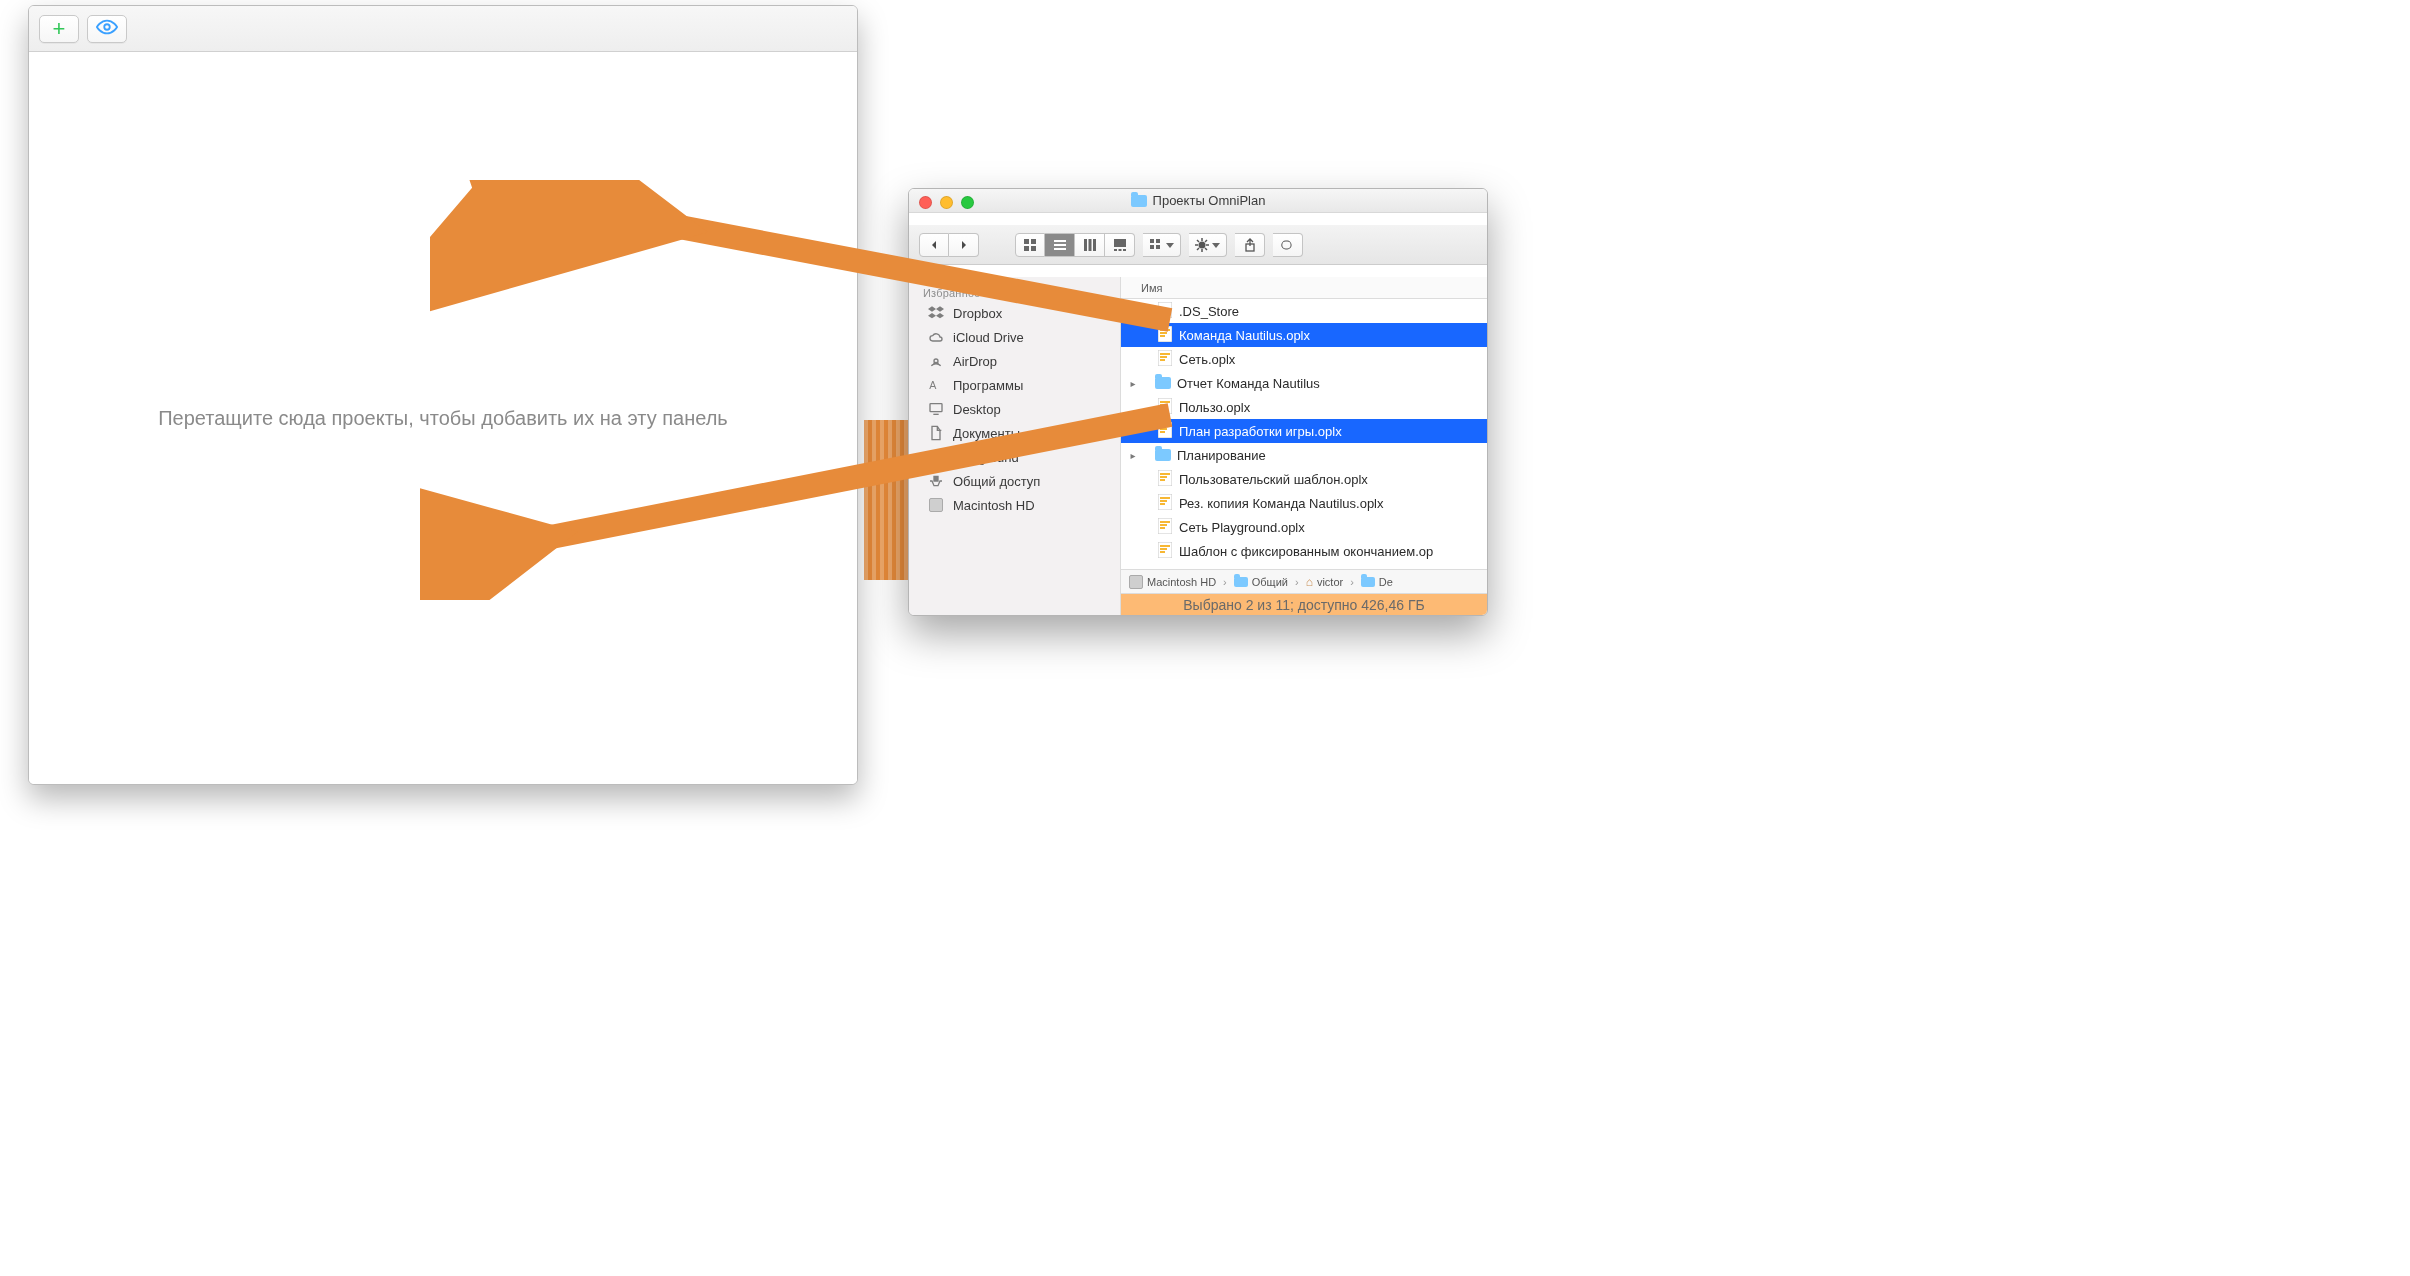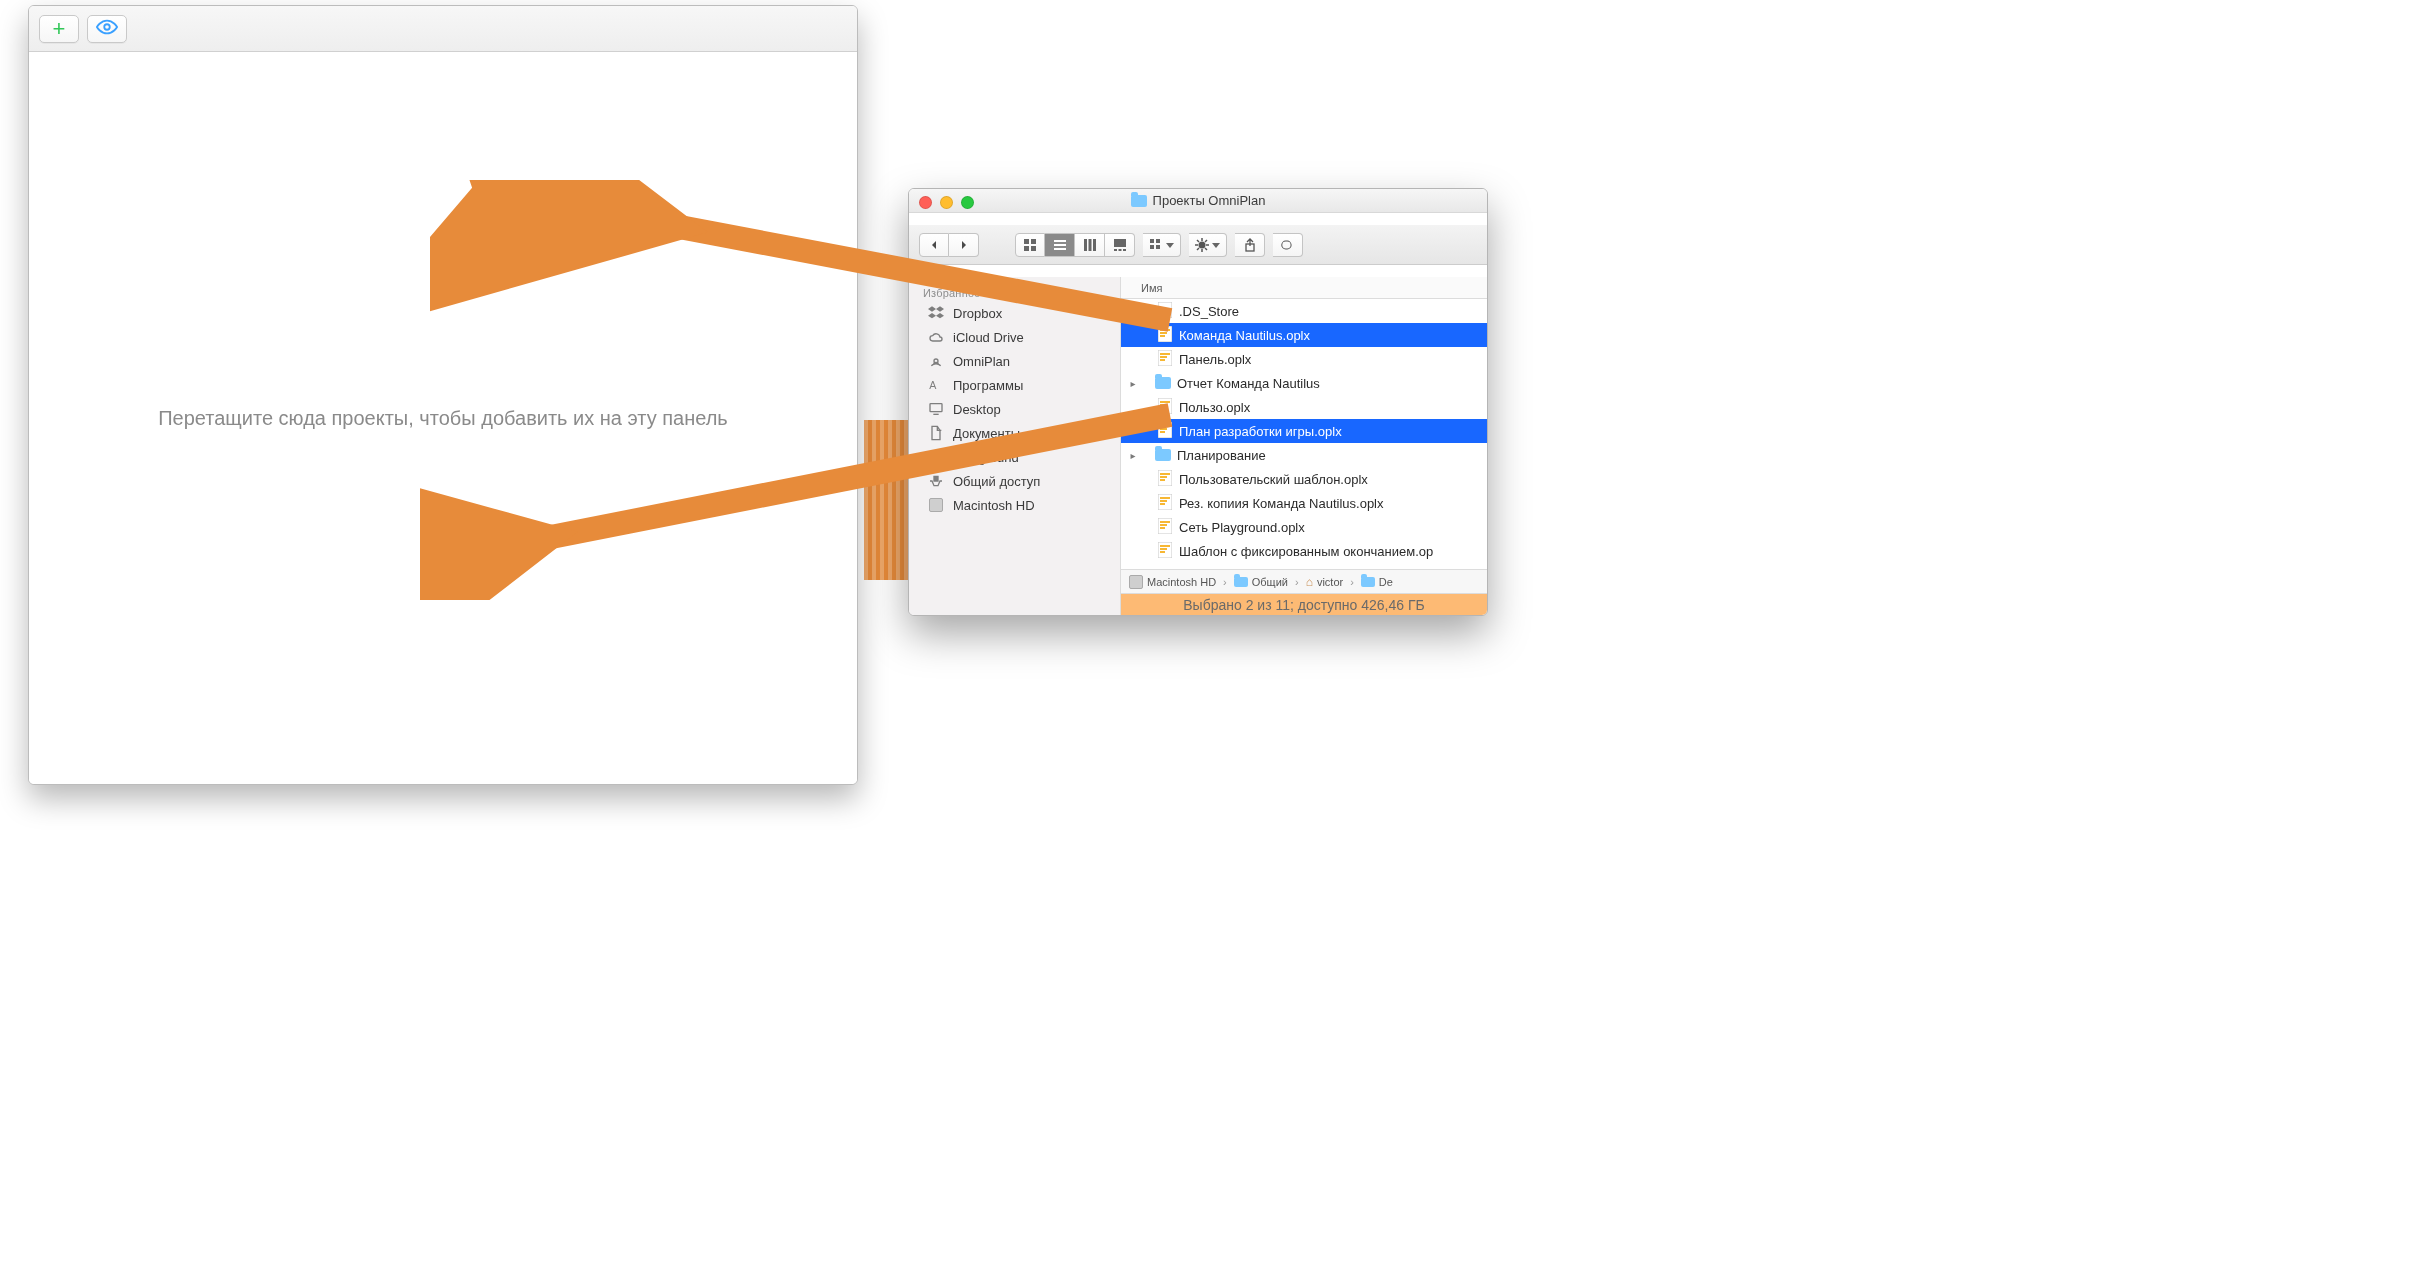--- a/index.html
+++ b/index.html
@@ -324,21 +324,21 @@
             </span>
             <span>iCloud Drive</span>
           </div>
           <div class="sb-item">
             <span class="ico">
               <svg viewBox="0 0 24 24" width="16" height="16" fill="none" stroke="#7e7e7e" stroke-width="2">
                 <circle cx="12" cy="12" r="3"></circle>
                 <path d="M5 19a10 10 0 0114 0M8 16a6 6 0 018 0"></path>
               </svg>
             </span>
-            <span>OmniPlan</span>
+            <span>AirDrop</span>
           </div>
           <div class="sb-item">
             <span class="ico">
               <svg viewBox="0 0 24 24" width="16" height="16" fill="#7e7e7e">
                 <text x="2" y="18" font-size="16" font-family="Arial">A</text>
               </svg>
             </span>
             <span>Программы</span>
           </div>
           <div class="sb-item">
@@ -414,21 +414,21 @@
           <div class="row">
             <span class="indent1"></span>
             <span class="icon">
               <span><svg class="doc-icon" viewBox="0 0 14 16">
                   <rect class="pg" x="0" y="0" width="14" height="16" rx="1" fill="#fff" stroke="#c8c8c8"></rect>
                   <rect x="2" y="3" width="10" height="2" fill="#f7b733"></rect>
                   <rect x="2" y="6" width="7" height="2" fill="#f7b733"></rect>
                   <rect x="2" y="9" width="5" height="2" fill="#f7b733"></rect>
                 </svg></span>
             </span>
-            <span>Панель.oplx</span>
+            <span>Сеть.oplx</span>
           </div>
           <div class="row">
             <span class="disclosure">▸</span>
             <span class="indent0"></span>
             <span class="icon">
               <span class="folder-icon"></span>
             </span>
             <span>Отчет Команда Nautilus</span>
           </div>
           <div class="row">

